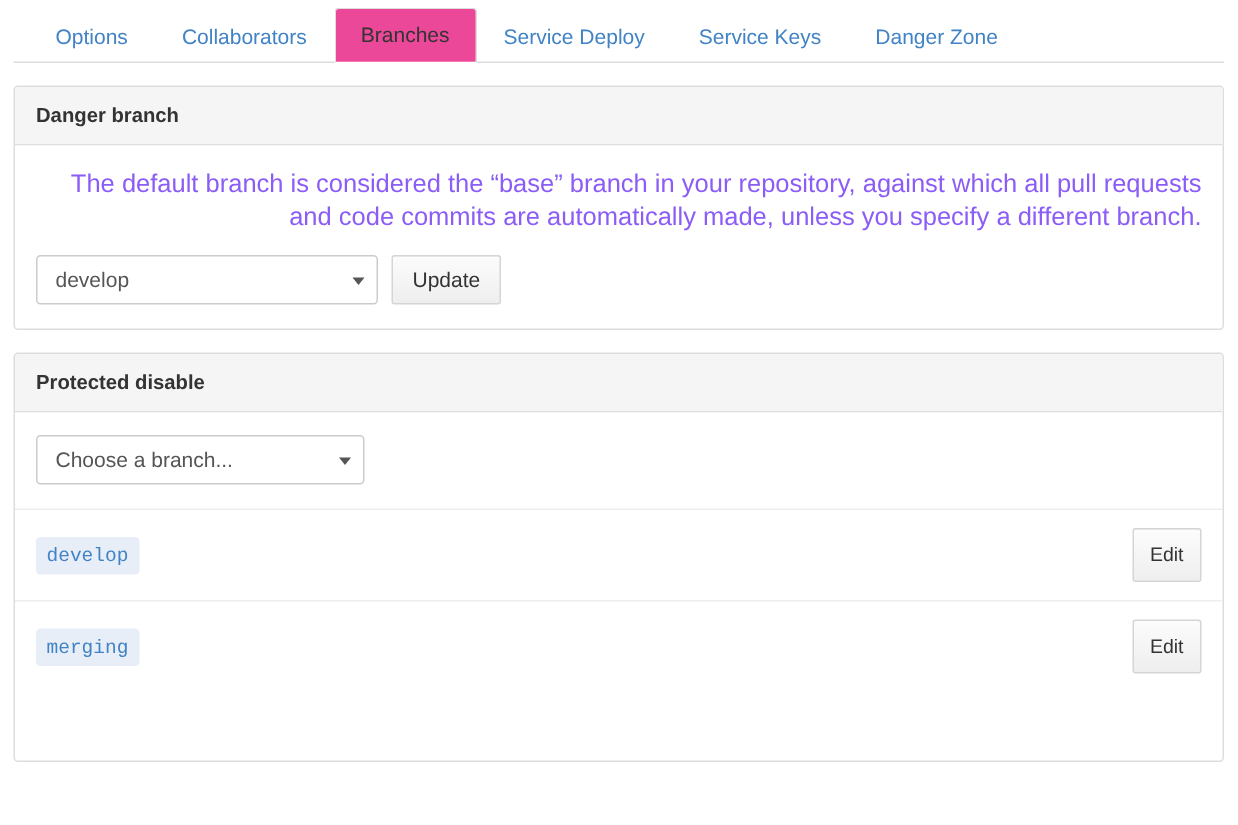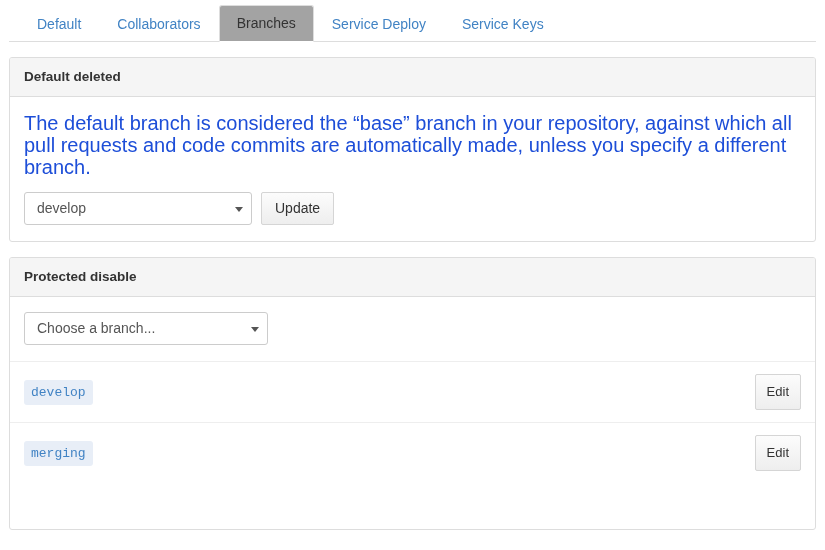--- a/index.html
+++ b/index.html
@@ -40,21 +40,21 @@
     border: 1px solid transparent;
     border-bottom: 0;
     border-radius: 3px 3px 0 0;
     background: transparent;
     margin-bottom: -1px;
     white-space: nowrap;
     cursor: pointer;
   }
   .tabnav-tab.selected {
     color: #333333;
-    background: #a3a3a3;
+    background: #ec4899;
     border-color: #dddddd;
     border-bottom: 1px solid #ffffff;
   }
 
   
   .panel {
     margin: 15px 9px 0 9px;
     border: 1px solid #dddddd;
     border-radius: 3px;
     background: #ffffff;
@@ -70,23 +70,24 @@
     font-size: 13.5px;
     font-weight: bold;
     color: #333333;
     line-height: 16px;
   }
   .panel-body {
     padding: 15px 14px 16px 14px;
   }
   .panel-desc {
     margin: 0 0 14px 0;
-    font-size: 20px;
+    font-size: 17px;
     line-height: 22px;
-    color: #1d4ed8;
+    color: #8b5cf6;
+    text-align: right;
   }
 
   
   .form-row {
     display: flex;
     align-items: stretch;
     gap: 9px;
   }
   .select-wrap {
     position: relative;
@@ -100,21 +101,21 @@
     line-height: 31px;
     padding: 0 26px 0 12px;
     font-size: 14px;
     color: #555555;
     box-sizing: border-box;
     cursor: pointer;
     white-space: nowrap;
     overflow: hidden;
   }
   .select-default { width: 228px; }
-  .select-protect { width: 244px; }
+  .select-protect { width: 219px; }
   .select-caret {
     position: absolute;
     right: 9px;
     top: 50%;
     margin-top: -2px;
     width: 0;
     height: 0;
     border-left: 4px solid transparent;
     border-right: 4px solid transparent;
     border-top: 5px solid #555555;
@@ -168,31 +169,32 @@
   }
   .spacer-bottom {
     height: 30px;
   }
 </style>
 </head>
 <body>
 
 <nav class="tabnav">
   <div class="tabnav-tabs">
-    <a class="tabnav-tab" href="#">Default</a>
+    <a class="tabnav-tab" href="#">Options</a>
     <a class="tabnav-tab" href="#">Collaborators</a>
     <a class="tabnav-tab selected" href="#">Branches</a>
     <a class="tabnav-tab" href="#">Service Deploy</a>
     <a class="tabnav-tab" href="#">Service Keys</a>
+    <a class="tabnav-tab" href="#">Danger Zone</a>
   </div>
 </nav>
 
 <section class="panel">
   <div class="panel-heading">
-    <div class="panel-title">Default deleted</div>
+    <div class="panel-title">Danger branch</div>
   </div>
   <div class="panel-body">
     <p class="panel-desc">The default branch is considered the “base” branch in your repository, against which all pull requests and code commits are automatically made, unless you specify a different branch.</p>
     <div class="form-row">
       <div class="select-wrap">
         <div class="fake-select select-default">develop</div>
         <span class="select-caret"></span>
       </div>
       <button class="btn" type="button">Update</button>
     </div>

